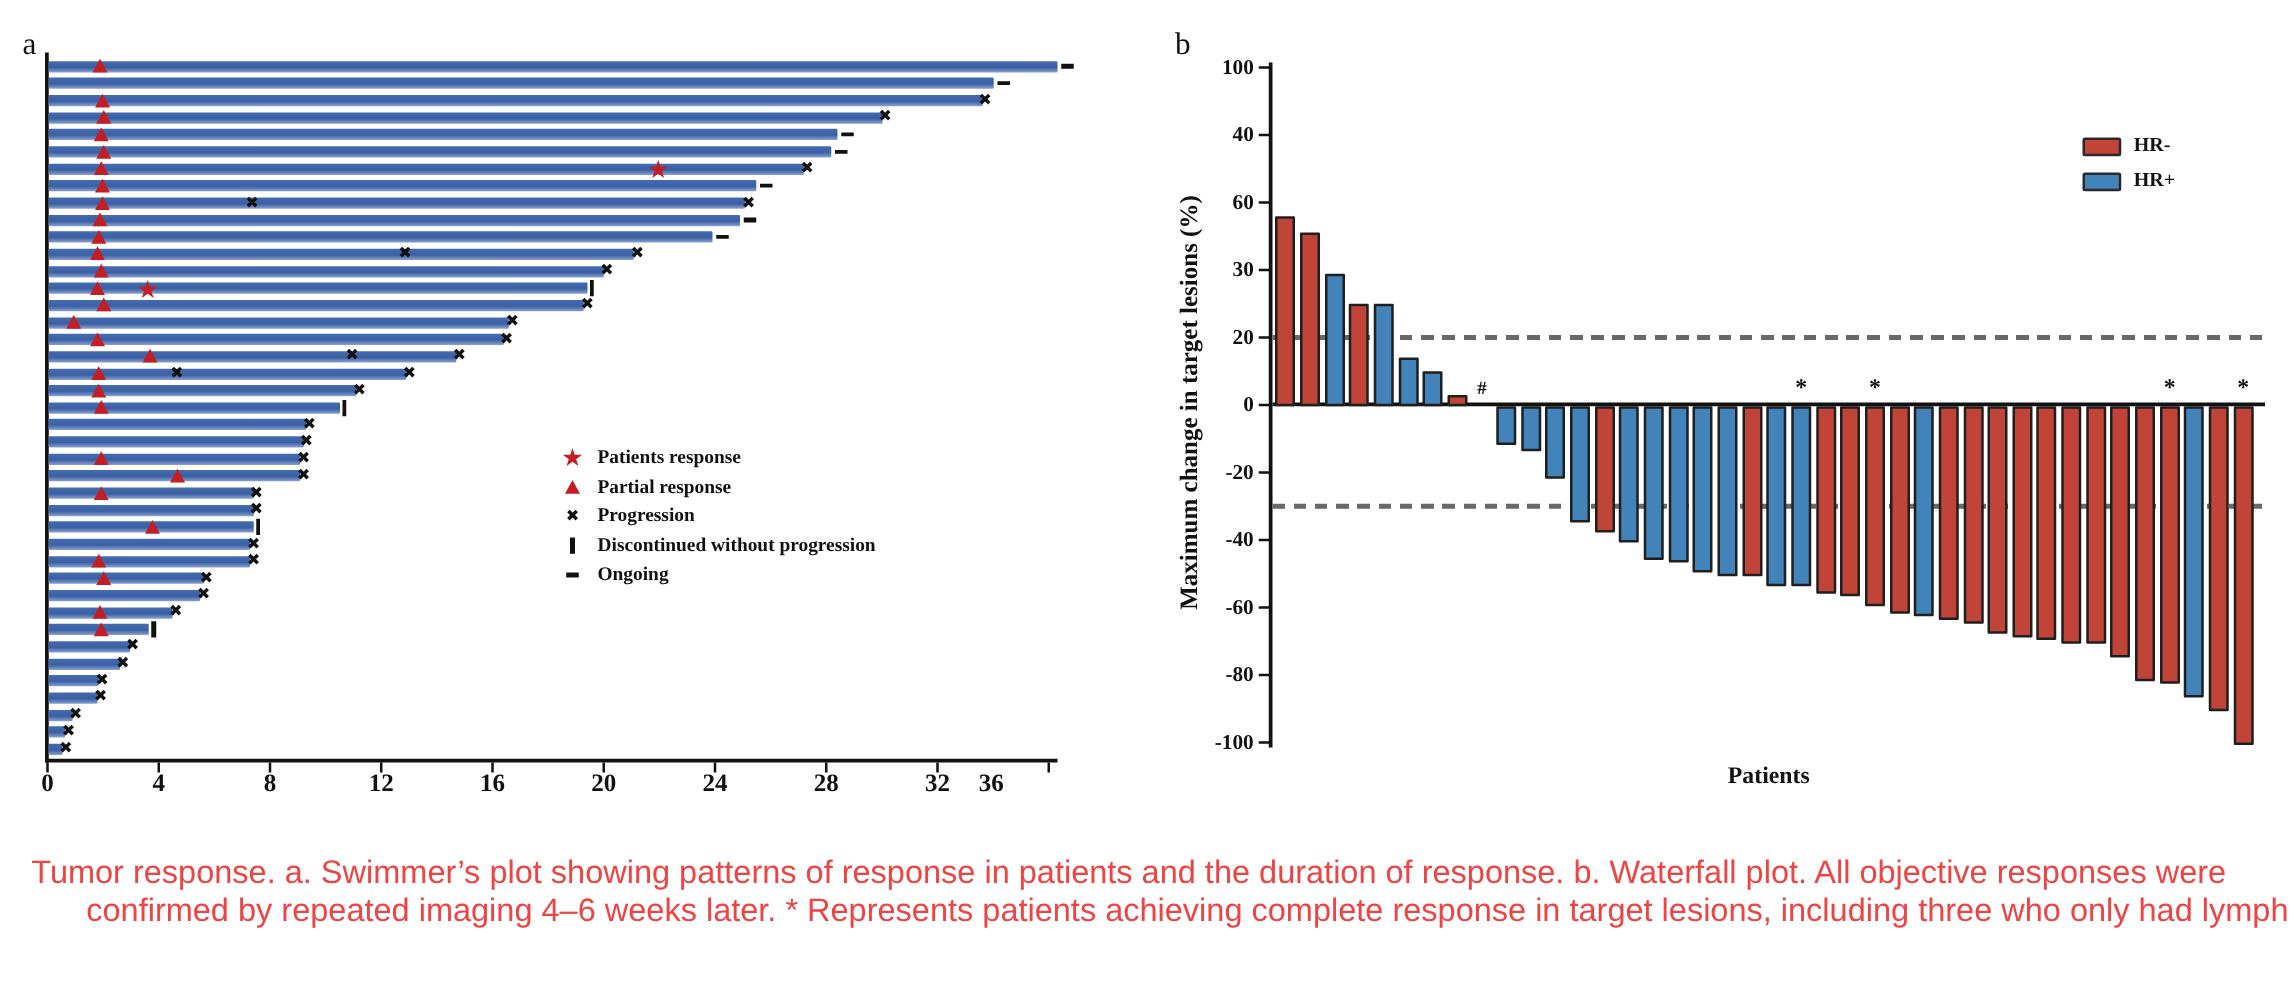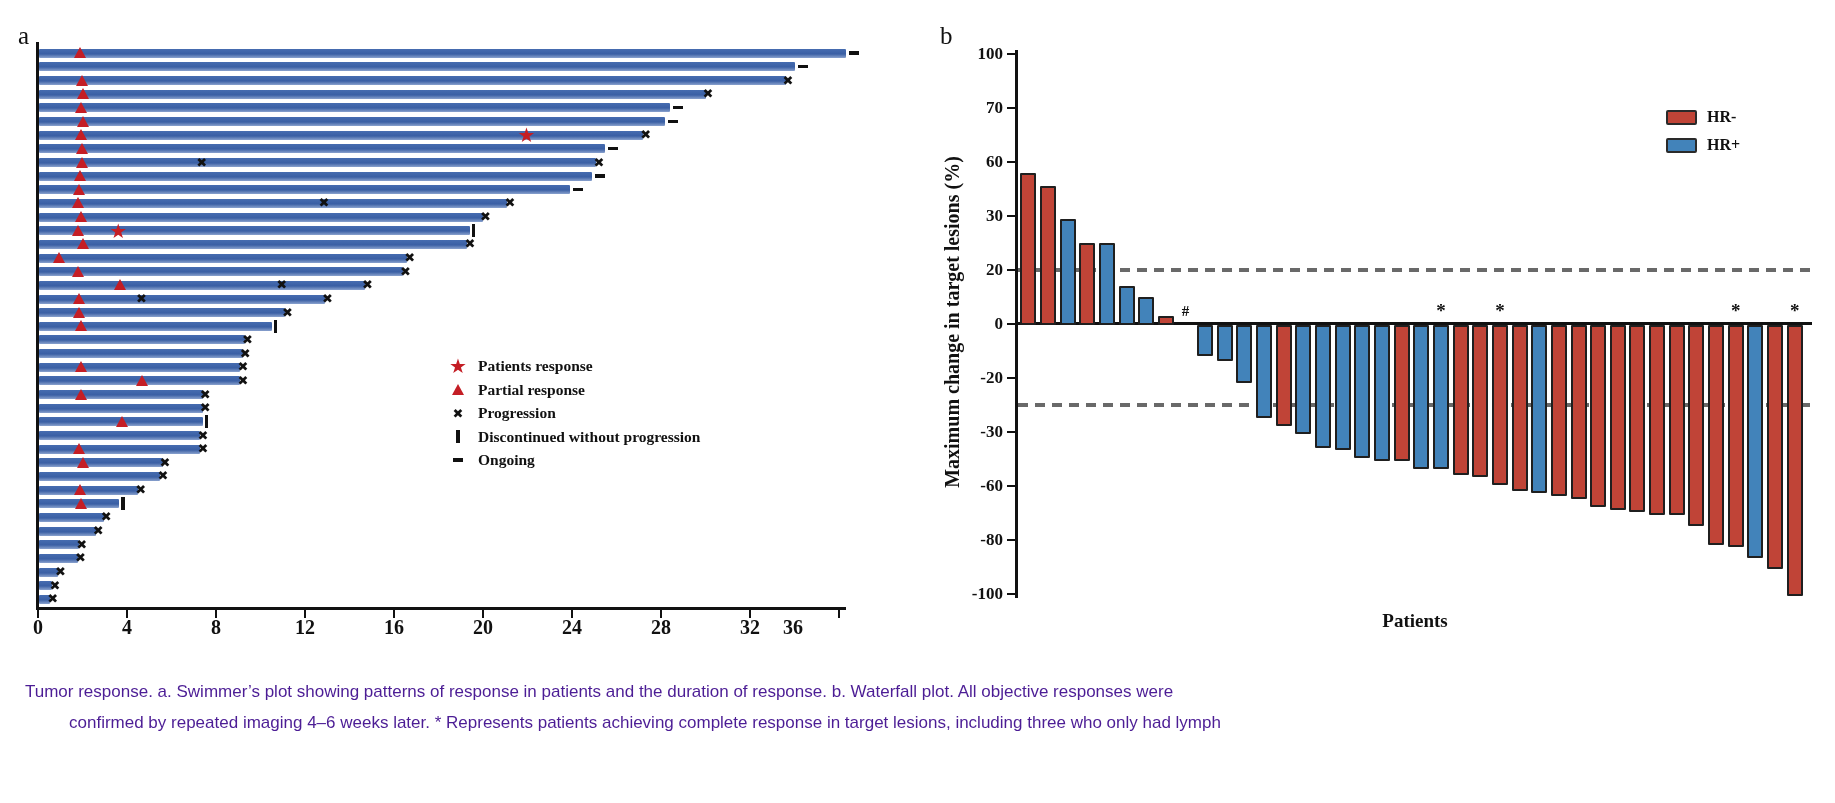--- a/index.html
+++ b/index.html
@@ -23,21 +23,21 @@
   .mk-disc{background:#111;width:3.5px;height:13px;}
   .wf-bar{position:absolute;width:16px;border:2px solid #1f1f1f;box-sizing:border-box;border-radius:1px;}
   .dashline{position:absolute;height:4px;
             background:repeating-linear-gradient(90deg,#696969 0 10px,transparent 10px 17px);}
   .flag{position:absolute;font-size:19px;font-weight:bold;color:#111;text-align:center;width:22px;}
   .legend-row{position:absolute;display:flex;align-items:center;gap:10px;height:22px;}
   .legend-text{font-size:16px;font-weight:bold;white-space:nowrap;}
   .lswatch{width:27px;height:11px;border:2.5px solid #2a2a2a;border-radius:2px;box-sizing:content-box;}
   .caption-line{position:absolute;left:25px;white-space:nowrap;
                 font-family:"Liberation Sans","DejaVu Sans",sans-serif;
-                font-size:17px;color:#4c1d95;}
+                font-size:26px;color:#ef4444;}
   .ylab-rot{transform:translate(-50%,-50%) rotate(-90deg);transform-origin:center;
             font-size:20px;font-weight:bold;white-space:nowrap;}
 </style>
 </head>
 <body>
 
 <div id="figure">
 
   <div class="abs panel-label" style="left:18px;top:22px;">a</div>
 
@@ -271,33 +271,33 @@
       <div class="flag" style="left: 1724.7px; top: 300px; font-size: 19px;">*</div>
       <div class="wf-bar" style="left: 1747.35px; top: 325px; height: 233.2px; background: rgb(66, 131, 186);"></div>
       <div class="wf-bar" style="left: 1767px; top: 325px; height: 244px; background: rgb(192, 68, 55);"></div>
       <div class="wf-bar" style="left: 1786.65px; top: 325px; height: 271px; background: rgb(192, 68, 55);"></div>
       <div class="flag" style="left: 1783.65px; top: 300px; font-size: 19px;">*</div>
     </div>
   <div id="wf-ticks" class="abs">
       <div class="abs tick" style="left: 1007px; top: 52.8px; width: 9px; height: 2.5px;"></div>
       <div class="abs ticklab-b" style="left: 955px; top: 44px;">100</div>
       <div class="abs tick" style="left: 1007px; top: 106.8px; width: 9px; height: 2.5px;"></div>
-      <div class="abs ticklab-b" style="left: 955px; top: 98px;">70</div>
+      <div class="abs ticklab-b" style="left: 955px; top: 98px;">40</div>
       <div class="abs tick" style="left: 1007px; top: 160.8px; width: 9px; height: 2.5px;"></div>
       <div class="abs ticklab-b" style="left: 955px; top: 152px;">60</div>
       <div class="abs tick" style="left: 1007px; top: 214.8px; width: 9px; height: 2.5px;"></div>
       <div class="abs ticklab-b" style="left: 955px; top: 206px;">30</div>
       <div class="abs tick" style="left: 1007px; top: 268.8px; width: 9px; height: 2.5px;"></div>
       <div class="abs ticklab-b" style="left: 955px; top: 260px;">20</div>
       <div class="abs tick" style="left: 1007px; top: 322.8px; width: 9px; height: 2.5px;"></div>
       <div class="abs ticklab-b" style="left: 955px; top: 314px;">0</div>
       <div class="abs tick" style="left: 1007px; top: 376.8px; width: 9px; height: 2.5px;"></div>
       <div class="abs ticklab-b" style="left: 955px; top: 368px;">-20</div>
       <div class="abs tick" style="left: 1007px; top: 430.8px; width: 9px; height: 2.5px;"></div>
-      <div class="abs ticklab-b" style="left: 955px; top: 422px;">-30</div>
+      <div class="abs ticklab-b" style="left: 955px; top: 422px;">-40</div>
       <div class="abs tick" style="left: 1007px; top: 484.8px; width: 9px; height: 2.5px;"></div>
       <div class="abs ticklab-b" style="left: 955px; top: 476px;">-60</div>
       <div class="abs tick" style="left: 1007px; top: 538.8px; width: 9px; height: 2.5px;"></div>
       <div class="abs ticklab-b" style="left: 955px; top: 530px;">-80</div>
       <div class="abs tick" style="left: 1007px; top: 592.8px; width: 9px; height: 2.5px;"></div>
       <div class="abs ticklab-b" style="left: 955px; top: 584px;">-100</div>
     </div>
 
   <div class="abs ylab-rot" style="left:952px;top:322px;">Maximum change in target lesions (%)</div>
   <div class="abs axlabel" style="left:1315px;top:610px;width:200px;font-size:19px;">Patients</div>

